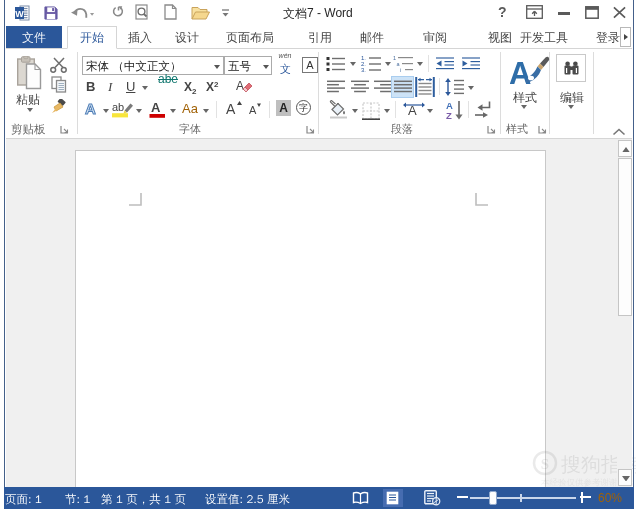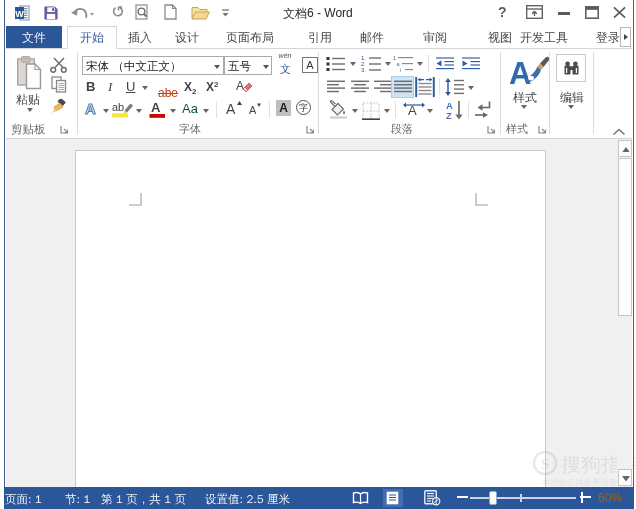--- a/index.html
+++ b/index.html
@@ -55,21 +55,21 @@
 <path d="M1 13 L4.5 6 H18.5 L15 13 Z" fill="#F5D78E" stroke="#C9A35B" stroke-width="1"></path>
     </svg>
 <svg class="abs" style="left:221px;top:9px" width="9" height="8" viewBox="0 0 9 8">
 <line x1="1" y1="1" x2="8" y2="1" stroke="#777" stroke-width="1.3"></line>
 <path d="M1.5 4 h6 l-3 3.5 z" fill="#777"></path>
     </svg>
 <div class="abs" style="left:283px;top:6px;display:flex;align-items:center;gap:0">
       <svg width="24" height="15" viewBox="0 0 24 15">
         <path fill="#262626" d="M5.3 9.9Q3.7 7.9 3 5H1.9Q1.1 5 0.4 5.1Q0.4 4.7 0.4 4.3Q1.1 4.3 1.9 4.3H9.6Q10.3 4.3 11.1 4.3Q11 4.7 11.1 5.1Q10.3 5 9.6 5H8.4Q8.2 6.9 7.3 8.6Q6.9 9.4 6.4 10Q7.2 10.8 8.4 11.4Q9.6 12 11.2 12.1Q10.8 12.5 10.8 13Q9.2 12.9 8 12.2Q6.7 11.5 5.8 10.6Q4.9 11.5 3.6 12.2Q2.3 12.9 0.7 13.1Q0.7 12.5 0.4 12.1Q1.9 11.9 3.2 11.3Q4.4 10.7 5.3 9.9ZM6 4.2Q5.2 3.1 4.3 2.2L5 1.5Q5.9 2.5 6.7 3.6ZM5.8 9.4Q6.3 8.8 6.6 8.2Q7.1 6.7 7.5 5H3.9Q4.4 7.5 5.8 9.4Z M16.9 6.7Q17 6.4 16.9 6.1Q17.5 6.1 18.1 6.1H19.6V3.4Q19.6 2.6 19.6 1.8Q20 1.8 20.5 1.8Q20.4 2.6 20.4 3.4V6.1H23.2V12.9H22.4V12.1H17.8Q17.2 12.1 16.7 12.1Q16.7 11.8 16.7 11.5Q17.2 11.5 17.8 11.5H22.4V9.4H18.5Q18 9.4 17.4 9.4Q17.4 9.1 17.4 8.8Q18 8.8 18.5 8.8H22.4V6.7H18.1Q17.5 6.7 16.9 6.7ZM22.4 2.4Q22.8 2.5 23.2 2.6Q22.8 4.3 21.4 6.1Q21.1 5.8 20.7 5.7Q21.3 5 21.7 4.3Q22 3.5 22.4 2.4ZM18.2 5.7Q17.5 4.3 16.7 3L17.5 2.5Q18.3 3.9 19 5.4ZM12.8 11.1Q12.5 10.7 11.9 10.7Q12.4 10 12.9 9Q13.5 8.1 13.9 7Q14.3 6 14.6 5H13.7Q13 5 12.4 5Q12.4 4.6 12.4 4.2Q13 4.3 13.7 4.3H14.8V3.6Q14.8 2.7 14.7 1.9Q15.2 1.9 15.6 1.9Q15.6 2.7 15.6 3.6V4.3L17.1 4.2Q17.1 4.6 17.1 5L15.6 5V6.4L15.9 6.2Q16.7 7.2 17.3 8.5L16.5 8.9Q16.2 8.3 15.9 7.8L15.6 7.2V11.4Q15.6 12.3 15.6 13.1Q15.2 13.1 14.7 13.1Q14.8 12.3 14.8 11.4V7Q13.9 9.4 12.8 11.1Z"></path>
       </svg>
-      <span style="font-size:12px;color:#262626;line-height:15px">6 - Word</span>
+      <span style="font-size:12px;color:#262626;line-height:15px">7 - Word</span>
     </div>
 <div class="abs" style="left:498px;top:4px;font-size:14px;font-weight:bold;color:#5A5A5A">?</div>
 <svg class="abs" style="left:526px;top:5px" width="17" height="14" viewBox="0 0 17 14">
 <rect x="0.7" y="0.7" width="15.6" height="12.6" fill="none" stroke="#5A5A5A" stroke-width="1.3"></rect>
 <line x1="0.7" y1="4" x2="16.3" y2="4" stroke="#5A5A5A" stroke-width="1.3"></line>
 <path d="M8.5 11 V6.2 M8.5 6.2 L6.2 8.7 M8.5 6.2 L10.8 8.7" stroke="#5A5A5A" stroke-width="1.3" fill="none"></path>
     </svg>
 <div class="abs" style="left:558px;top:12px;width:12px;height:2.6px;background:#5A5A5A"></div>
 <svg class="abs" style="left:585px;top:6px" width="14" height="13" viewBox="0 0 14 13">
 <rect x="0.8" y="0.8" width="12.4" height="11.4" fill="none" stroke="#5A5A5A" stroke-width="1.5"></rect>
@@ -202,21 +202,21 @@
 <div class="abs" style="left:280px;top:62px">
       <svg width="11" height="14" viewBox="0 0 11 14">
         <path fill="#2B579A" d="M4.8 9.1Q3.4 7.3 2.8 4.6H1.7Q1 4.6 0.3 4.6Q0.4 4.3 0.3 3.9Q1 3.9 1.7 3.9H8.8Q9.5 3.9 10.2 3.9Q10.1 4.3 10.2 4.6Q9.5 4.6 8.8 4.6H7.7Q7.6 6.3 6.7 7.9Q6.3 8.6 5.8 9.2Q6.6 9.9 7.7 10.4Q8.8 11 10.3 11.1Q9.9 11.4 9.9 11.9Q8.5 11.8 7.3 11.2Q6.2 10.5 5.3 9.7Q4.5 10.5 3.3 11.2Q2.1 11.8 0.6 12Q0.6 11.5 0.4 11.1Q1.8 10.9 2.9 10.4Q4 9.8 4.8 9.1ZM5.5 3.8Q4.8 2.8 3.9 2L4.5 1.4Q5.4 2.3 6.2 3.3ZM5.3 8.6Q5.7 8.1 6 7.5Q6.6 6.2 6.8 4.6H3.5Q4.1 6.9 5.3 8.6Z"></path>
       </svg>
     </div>
 <div class="abs" style="left:302px;top:57px;width:16px;height:16px;border:1.4px solid #777;display:flex;align-items:center;justify-content:center;font-size:11px;color:#333">A</div>
 <div class="abs" style="left:86px;top:79px;font-size:13px;font-weight:bold;color:#444">B</div>
 <div class="abs" style="left:108px;top:79px;font-size:13px;font-style:italic;font-family:'Liberation Serif',serif;color:#444">I</div>
 <div class="abs" style="left:126px;top:79px;font-size:13px;text-decoration:underline;color:#444">U</div>
 <div class="abs" style="left:142px;top:86px;width:0;height:0;border-left:3px solid transparent;border-right:3px solid transparent;border-top:4px solid #666"></div>
-<div class="abs" style="left:158px;top:86px;font-size:12px;color:#c2410c;text-decoration:line-through">abe</div>
+<div class="abs" style="left:158px;top:72px;font-size:12px;color:#0f766e;text-decoration:line-through">abe</div>
 <div class="abs" style="left:184px;top:80px;font-size:12px;font-weight:bold;color:#444">X<span style="font-size:8px;vertical-align:-3px">2</span></div>
 <div class="abs" style="left:206px;top:80px;font-size:12px;font-weight:bold;color:#444">X<span style="font-size:8px;vertical-align:4px">2</span></div>
 <svg class="abs" style="left:236px;top:78px" width="17" height="17" viewBox="0 0 17 17">
 <text x="0" y="12" font-size="12" fill="#444" font-family="Liberation Sans">A</text>
 <path d="M9 9 L13 5 L16 8 L12 12 Z" fill="#E06C75" stroke="#C0505B" stroke-width="0.8"></path>
 <path d="M9 9 L12 12 L10 14 L7 11 Z" fill="#F4C7CB" stroke="#C0505B" stroke-width="0.8"></path>
     </svg>
 <svg class="abs" style="left:84px;top:100px" width="17" height="17" viewBox="0 0 17 17">
       <text x="1" y="14" font-size="15" font-weight="bold" fill="#DDEBF7" stroke="#4E7DB6" stroke-width="1" font-family="Liberation Sans">A</text>
     </svg>
@@ -226,21 +226,21 @@
 <rect x="0" y="13.2" width="16" height="4.2" fill="#F7E53B"></rect>
 <path d="M12.5 10.5 L18.5 3.5 L21 5.8 L15 12.5 Z" fill="#7A7A7A"></path>
 <path d="M12.5 10.5 L15 12.5 L11.5 13.6 Z" fill="#E8D44C"></path>
     </svg>
 <div class="abs" style="left:136px;top:109px;width:0;height:0;border-left:3px solid transparent;border-right:3px solid transparent;border-top:4px solid #666"></div>
 <svg class="abs" style="left:149px;top:100px" width="17" height="18" viewBox="0 0 17 18">
 <text x="2" y="12" font-size="13" font-weight="bold" fill="#444" font-family="Liberation Sans">A</text>
 <rect x="0.5" y="14" width="15.5" height="3.8" fill="#CE0000"></rect>
     </svg>
 <div class="abs" style="left:170px;top:109px;width:0;height:0;border-left:3px solid transparent;border-right:3px solid transparent;border-top:4px solid #666"></div>
-<div class="abs" style="left:182px;top:101px;font-size:13px;color:#14532d">Aa</div>
+<div class="abs" style="left:182px;top:101px;font-size:13px;color:#a16207">Aa</div>
 <div class="abs" style="left:203px;top:109px;width:0;height:0;border-left:3px solid transparent;border-right:3px solid transparent;border-top:4px solid #666"></div>
 <div class="vdiv" style="left:216px;top:101px;height:17px;background:#E2E2E2"></div>
 <div class="vdiv" style="left:269px;top:101px;height:17px;background:#E2E2E2"></div>
 <svg class="abs" style="left:226px;top:99px" width="16" height="18" viewBox="0 0 16 18">
 <text x="0" y="15" font-size="14" fill="#444" font-family="Liberation Sans">A</text>
 <path d="M11 6 l2.5-4 2.5 4 z" fill="#444"></path>
     </svg>
 <svg class="abs" style="left:249px;top:102px" width="14" height="15" viewBox="0 0 14 15">
 <text x="0" y="12" font-size="11" fill="#444" font-family="Liberation Sans">A</text>
 <path d="M9 3 l2-3.5 2 3.5 z" fill="#444" transform="rotate(180 10.5 2.2)"></path>

